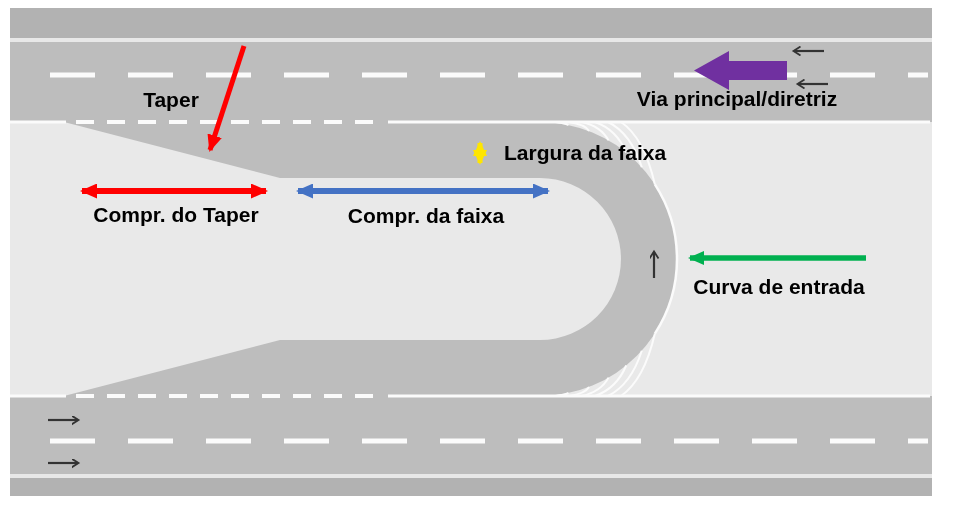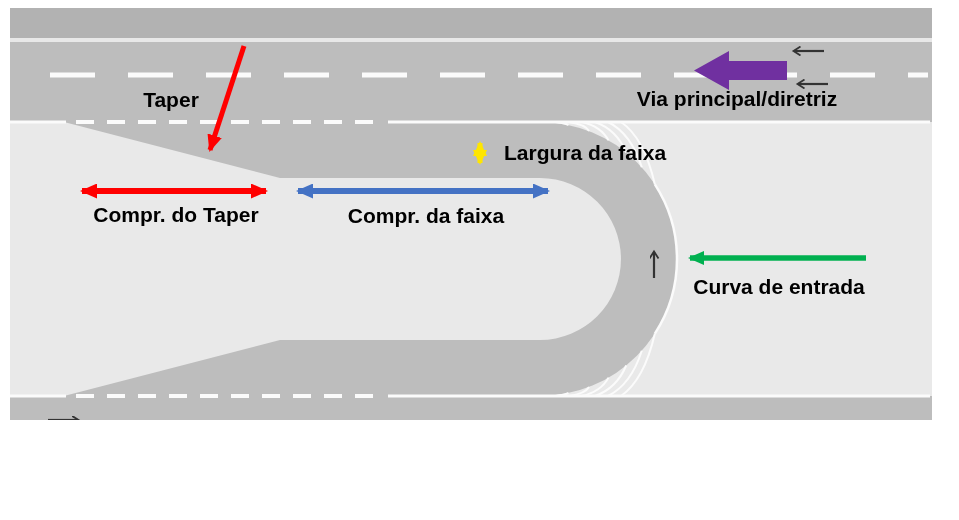--- a/index.html
+++ b/index.html
@@ -1,16 +1,16 @@
 <!DOCTYPE html>
 <html><head>
 <meta charset="utf-8">
 <style>
   html,body{margin:0;padding:0;background:#ffffff;}
-  .stage{position:relative;width:959px;height:420px;background:#ffffff;overflow:hidden;
+  .stage{position:relative;width:959px;height:496px;background:#ffffff;overflow:hidden;
          font-family:"Liberation Sans",sans-serif;}
   svg{display:block;}
   .lbl{font-family:"Liberation Sans",sans-serif;font-weight:700;font-size:21px;fill:#000000;}
   .marking{stroke:#fbfbfb;fill:none;}
 </style>
 </head>
 <body>
 
 <div class="stage">
 <svg width="959" height="520" viewBox="0 0 959 520" xmlns="http://www.w3.org/2000/svg">

